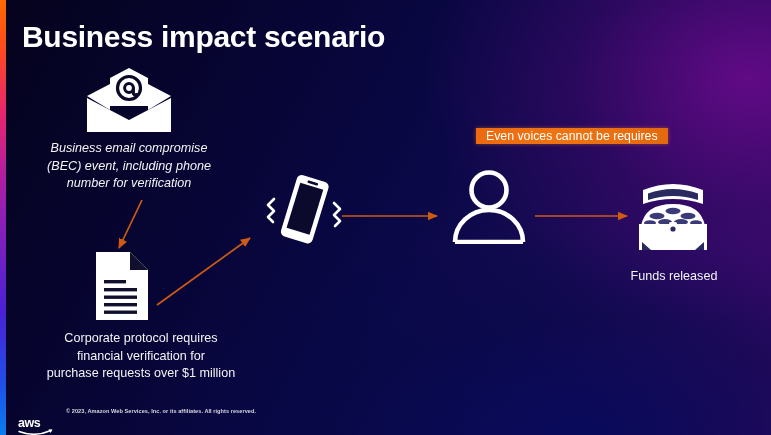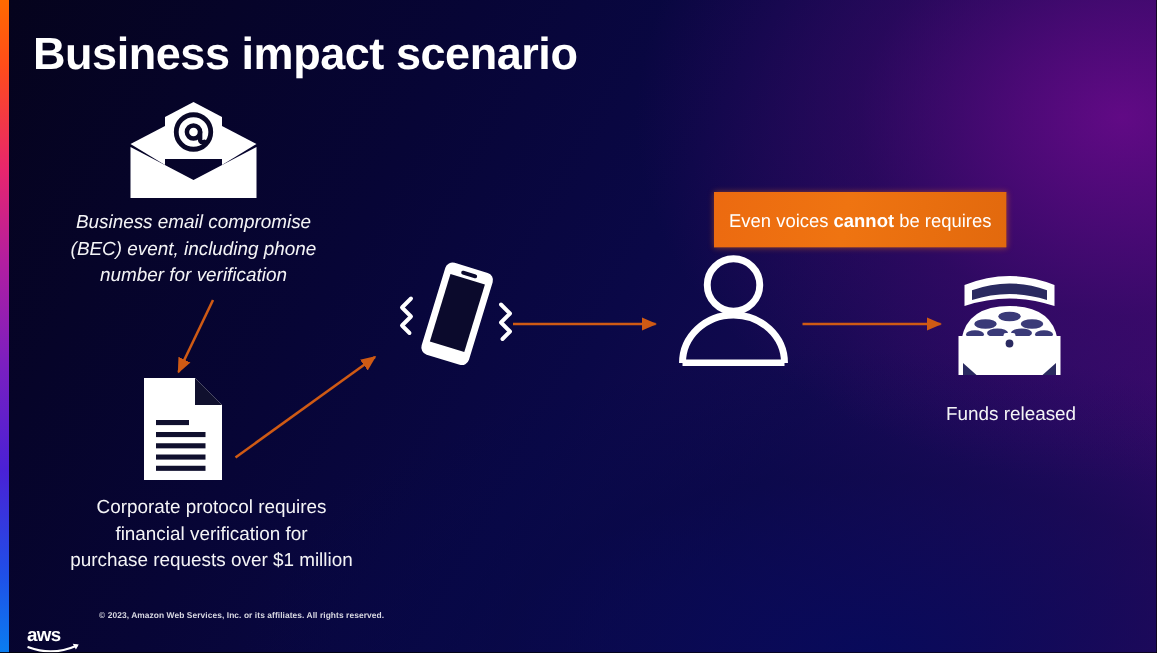--- a/index.html
+++ b/index.html
@@ -63,31 +63,31 @@
   .icon-box {
     position: absolute;
   }
   .icon-box svg { display: block; }
 
   
   #callout {
     position: absolute;
     left: 476px;
     top: 128px;
-    height: 37px;
+    height: 16px;
     padding: 0 10px;
     display: flex;
     align-items: center;
     background: linear-gradient(100deg, #ec6a10 0%, #ef7411 45%, #e2690d 100%);
     color: #ffffff;
     font-size: 12.3px;
     white-space: nowrap;
     box-shadow: 0 0 4px rgba(255,120,20,0.45);
   }
-  #callout .bold { font-weight: bold; text-align: center; }
+  #callout .bold { font-weight: normal; text-align: center; }
   #callout .sp { white-space: pre; }
 
   
   #arrows {
     position: absolute;
     left: 0; top: 0;
     width: 771px; height: 435px;
     pointer-events: none;
   }
 

